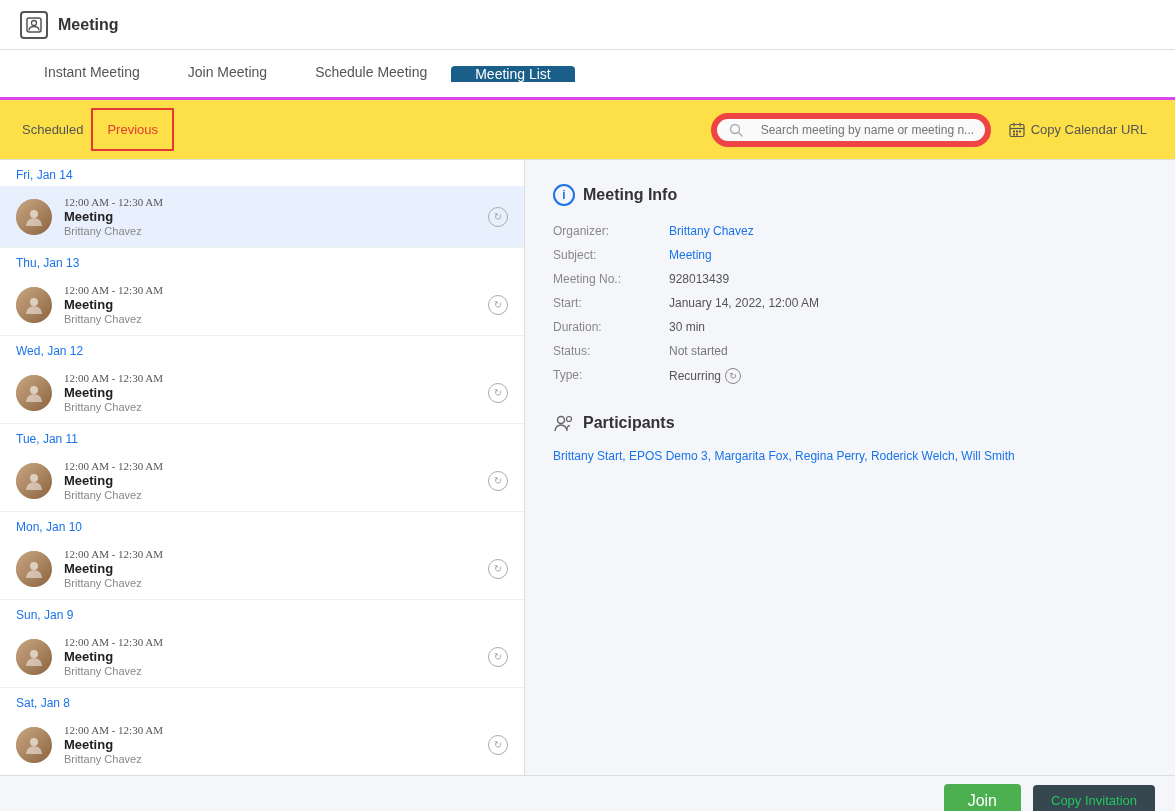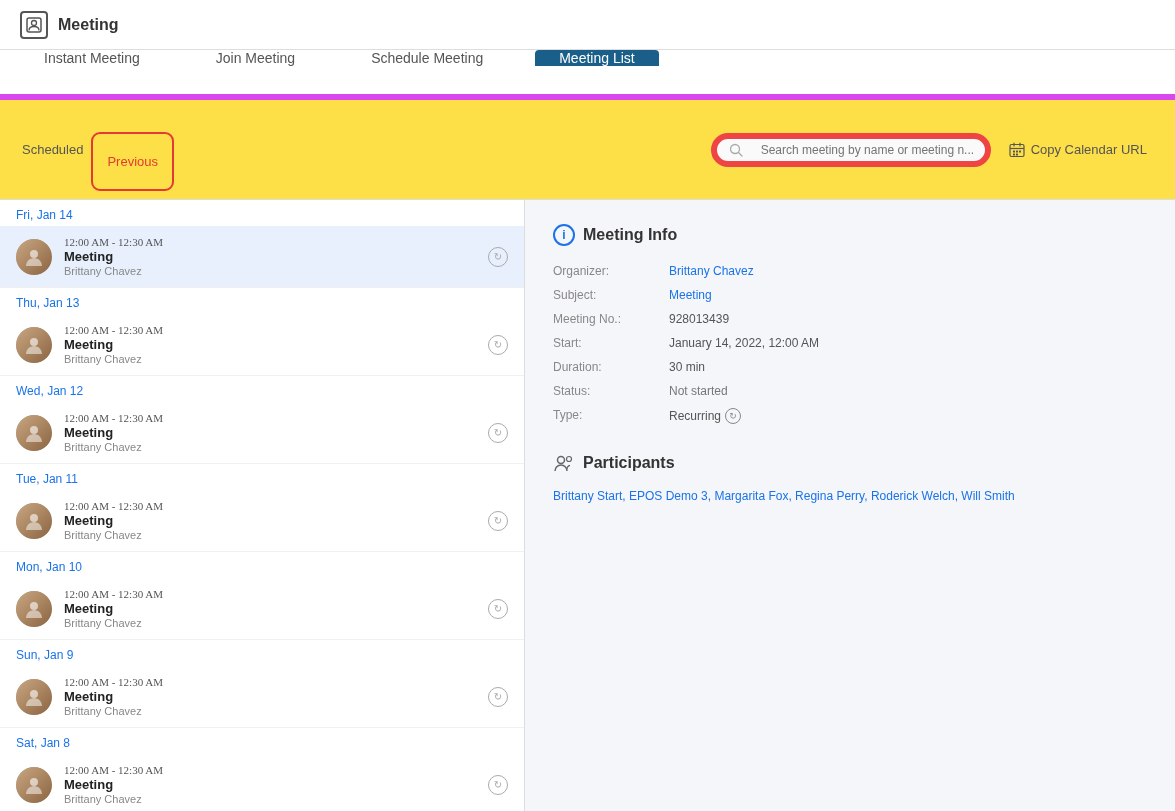--- a/index.html
+++ b/index.html
@@ -22,25 +22,24 @@
       margin-right: 10px;
       color: #555;
       font-size: 14px;
     }
     .app-title { font-size: 16px; font-weight: 600; color: #333; }
 
     
     .tabs-bar {
       background: #fff;
       display: flex;
-      align-items: flex-start;
+      align-items: center;
       padding: 0 20px;
-      border-bottom: 6px solid #d946ef;
+      border-bottom: 3px solid #d946ef;
       height: 50px;
-      gap: 28px;
     }
     .tab-item {
       display: flex; align-items: center;
       padding: 0 24px;
       cursor: pointer;
       font-size: 14px;
       color: #555;
       border-bottom: 3px solid transparent;
       white-space: nowrap;
     }
@@ -61,27 +60,26 @@
       gap: 10px;
     }
     .toolbar-left { display: flex; align-items: center; gap: 6px; }
     .toolbar-btn-text {
       font-size: 13px; color: #555;
       padding: 4px 2px;
       cursor: default;
     }
     .toolbar-prev-btn {
       border: 2px solid #e53935;
-      border-radius: 9px;
-      padding: 20px 14px;
+      border-radius: 1px;
+      padding: 12px 14px;
       color: #e53935;
       font-size: 13px;
       background: none;
       cursor: pointer;
-      margin-top: 24px;
     }
     .toolbar-spacer { flex: 1; }
     .search-box {
       display: flex;
       align-items: center;
       border: 6px solid #ef4444;
       border-radius: 20px;
       padding: 4px 12px;
       gap: 18px;
       background: #fafafa;

